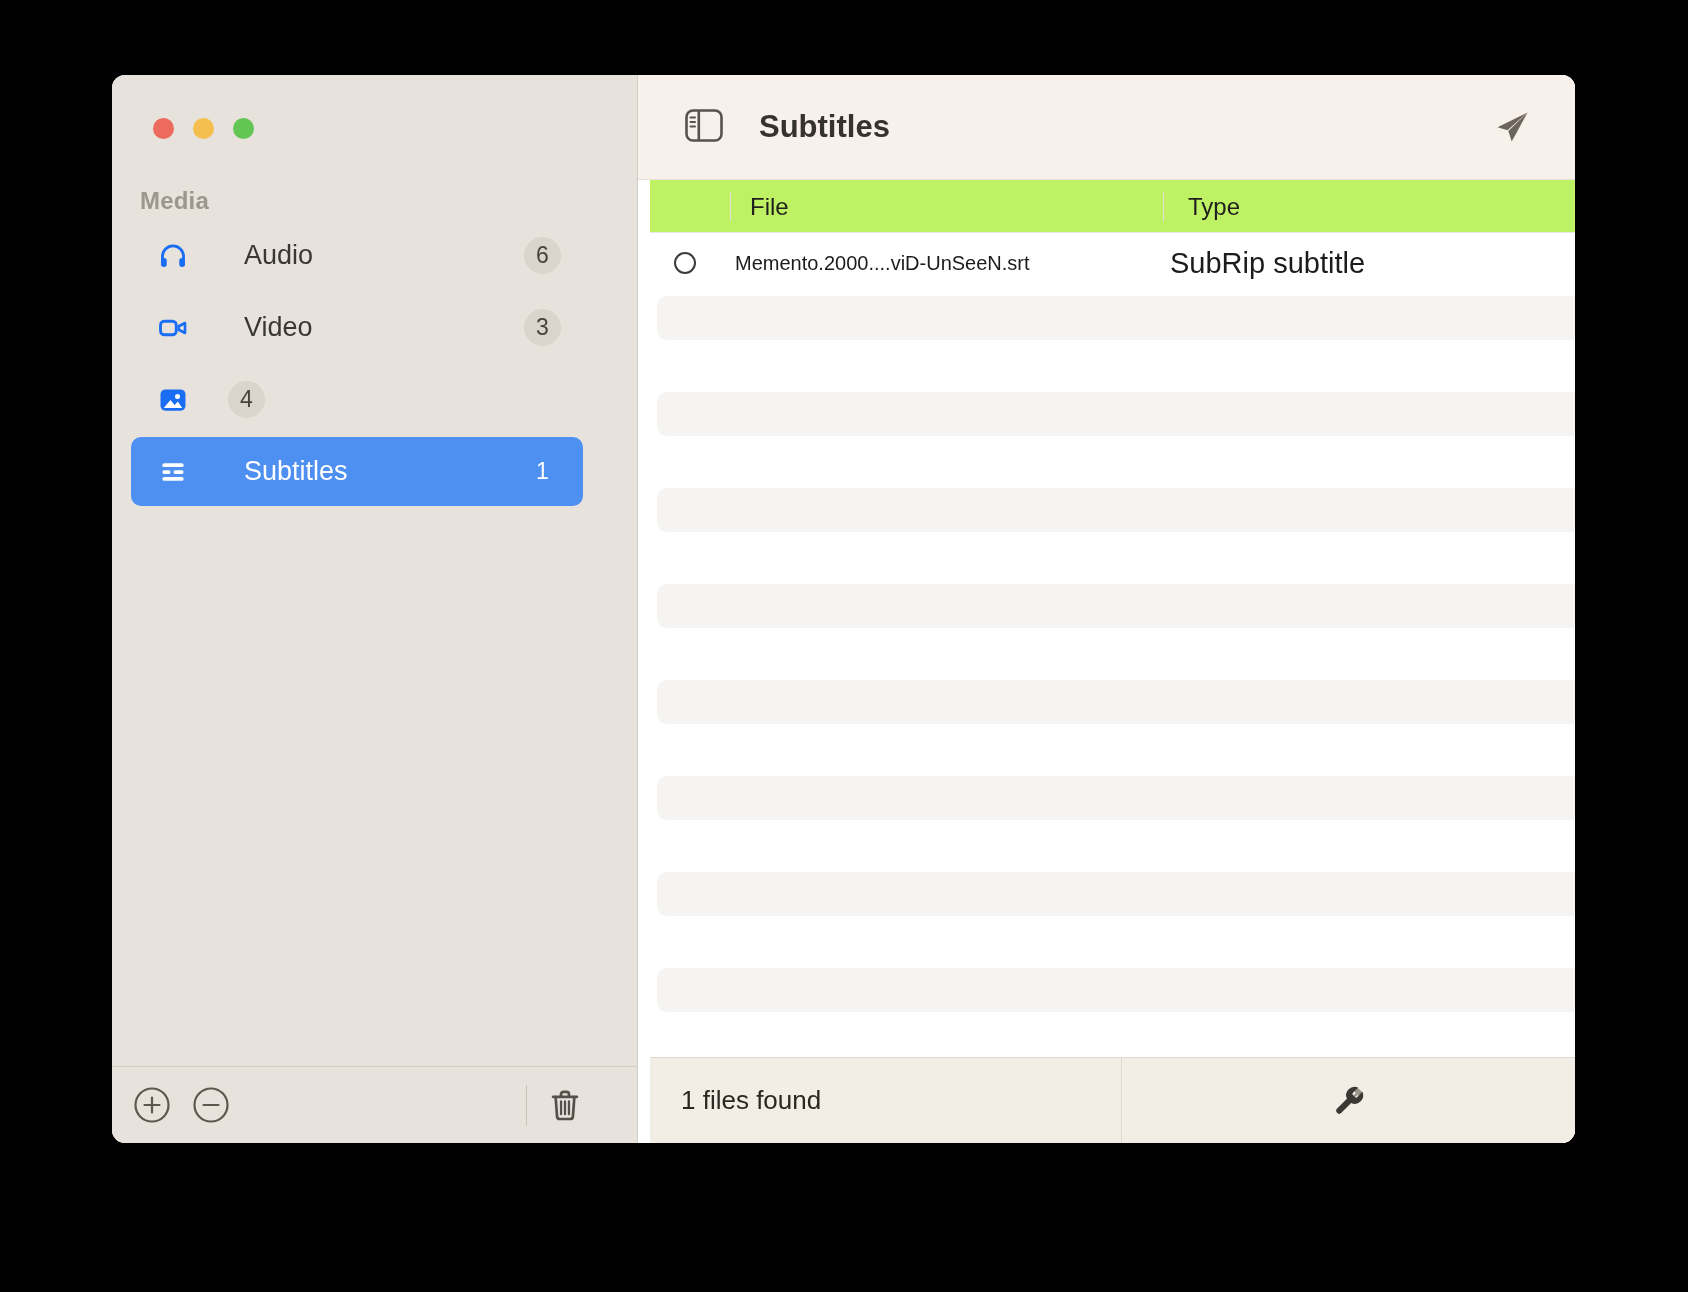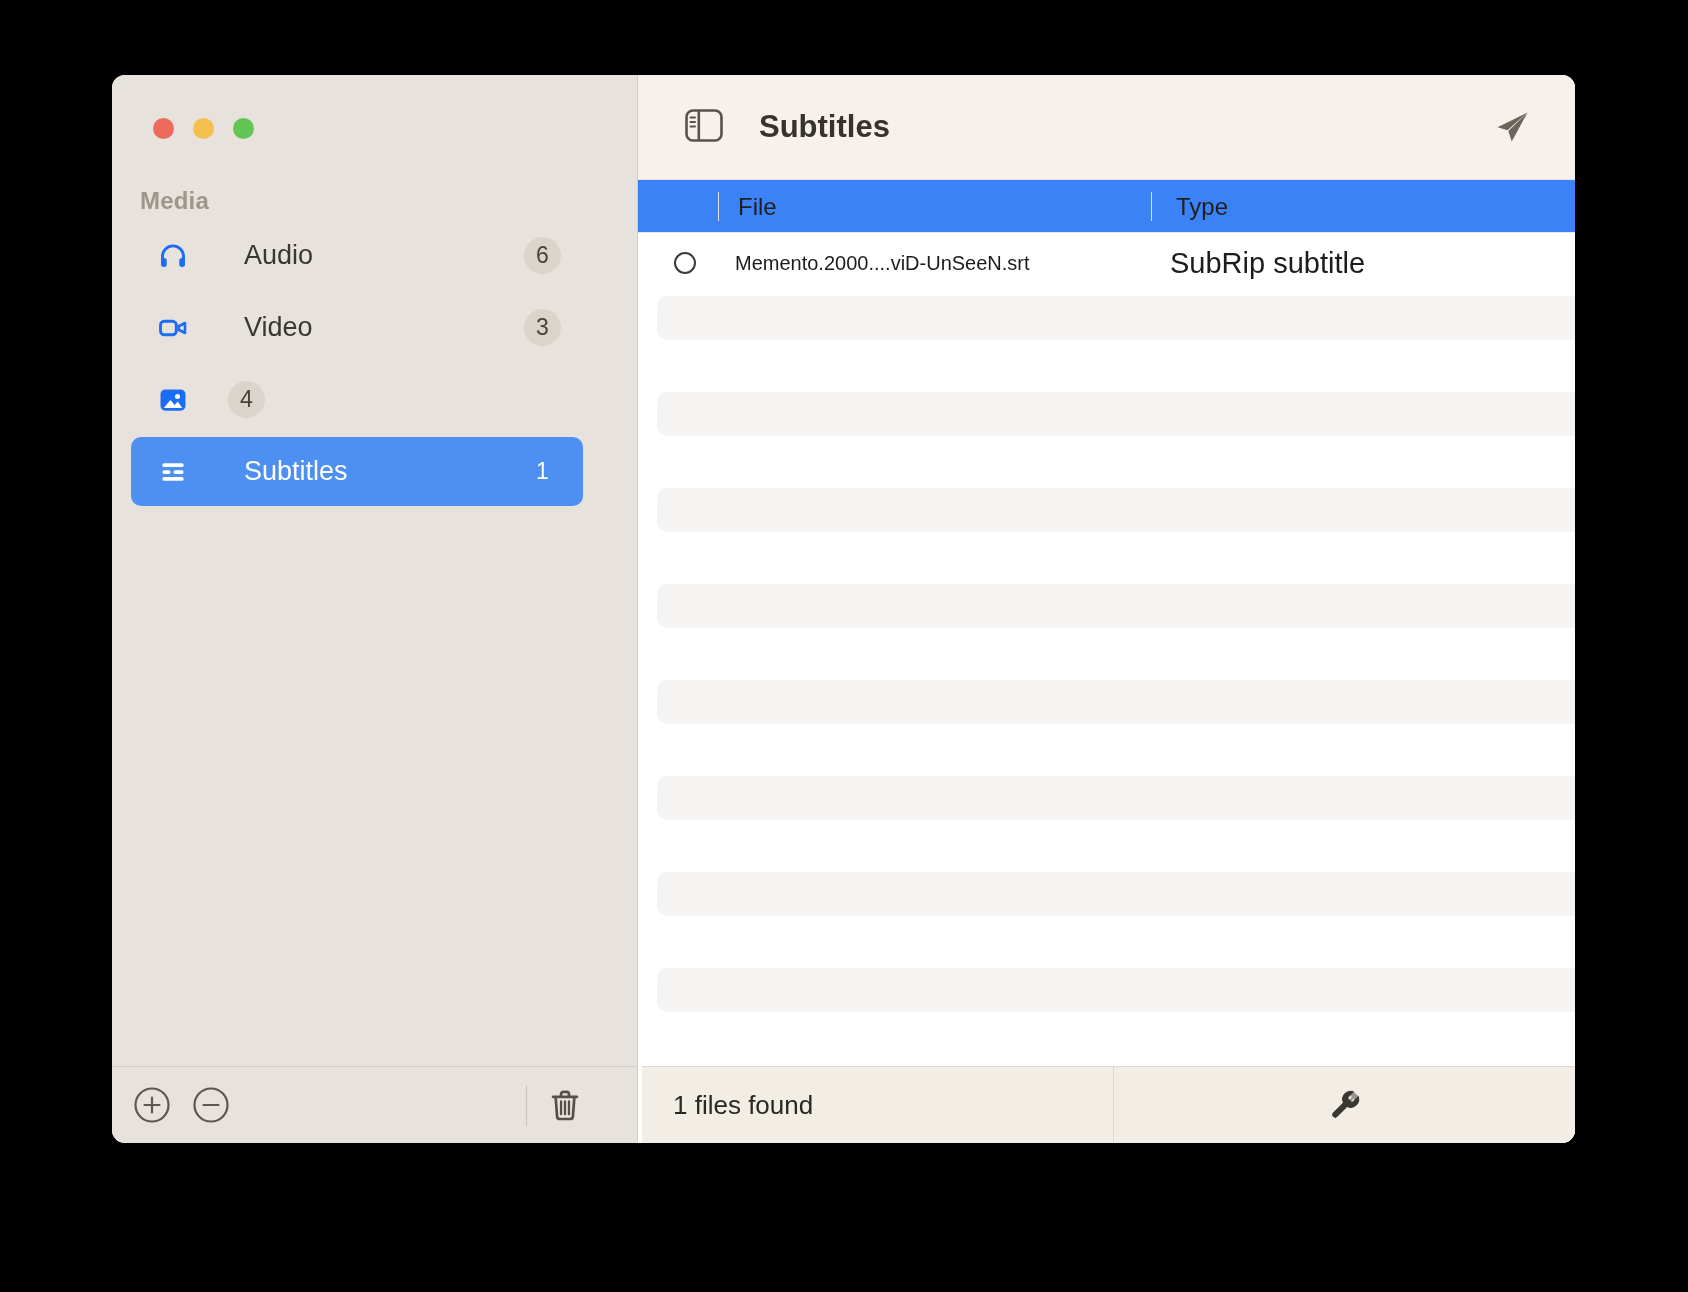--- a/index.html
+++ b/index.html
@@ -55,41 +55,41 @@
   .main { flex:1 1 auto; position:relative; background:#fff; }
   .titlebar {
     position:absolute; left:0; right:0; top:0; height:105px;
     background:#f8f0ea; border-bottom:1px solid #e8e0d9;
   }
   .toggle-btn { position:absolute; left:47px; top:34px; width:38px; height:34px; }
   .page-title { position:absolute; left:121px; top:50%; transform:translateY(-50%); font-size:31px; font-weight:700; color:#36332e; }
   .send-btn { position:absolute; right:45px; top:36px; width:36px; height:34px; }
 
   .cols {
-    position:absolute; left:0; right:0; top:105px; height:53px;
-    background:#3b82f6; border-bottom:1px solid #e9e7e4; font-size:24px; color:#211f1d;
+    position:absolute; left:12px; right:0; top:105px; height:53px;
+    background:#bef264; border-bottom:1px solid #e9e7e4; font-size:24px; color:#211f1d;
   }
   .col-sep { position:absolute; top:12px; width:1px; height:29px; background:#e2dfdb; }
   .col-sep.c1 { left:80px; } .col-sep.c2 { left:513px; }
   .col-file { position:absolute; left:100px; top:0; line-height:53px; }
   .col-type { position:absolute; left:538px; top:0; line-height:53px; }
 
   .file-row { position:absolute; left:0; right:0; top:158px; height:60px; }
   .row-check {
     position:absolute; left:36px; top:50%; transform:translateY(-50%);
     width:22px; height:22px; border:2.5px solid #3c3b39; border-radius:50%; background:transparent;
   }
   .row-file { position:absolute; left:97px; top:0; line-height:60px; font-size:20px; color:#1d1c1a; }
   .row-type { position:absolute; left:532px; top:0; line-height:60px; font-size:29px; color:#1d1c1a; }
 
   .placeholders { position:absolute; left:19px; top:221px; width:931px; }
   .ph { height:44px; border-radius:10px; background:#f5f4f2; margin-bottom:52px; }
 
   .main-footer {
-    position:absolute; left:4px; right:0; bottom:0; height:77px;
+    position:absolute; left:12px; right:0; bottom:0; height:86px;
     background:#f2ede5; border-top:1px solid #ddd8d0; display:flex;
   }
   .mf-status {
     width:472px; border-right:1px solid #ddd8d0;
     display:flex; align-items:center; padding-left:31px;
     font-size:26px; color:#2a2822;
   }
   .mf-format {
     width:402px; border-right:1px solid #ddd8d0;
     display:flex; align-items:center; justify-content:center; gap:16px;

